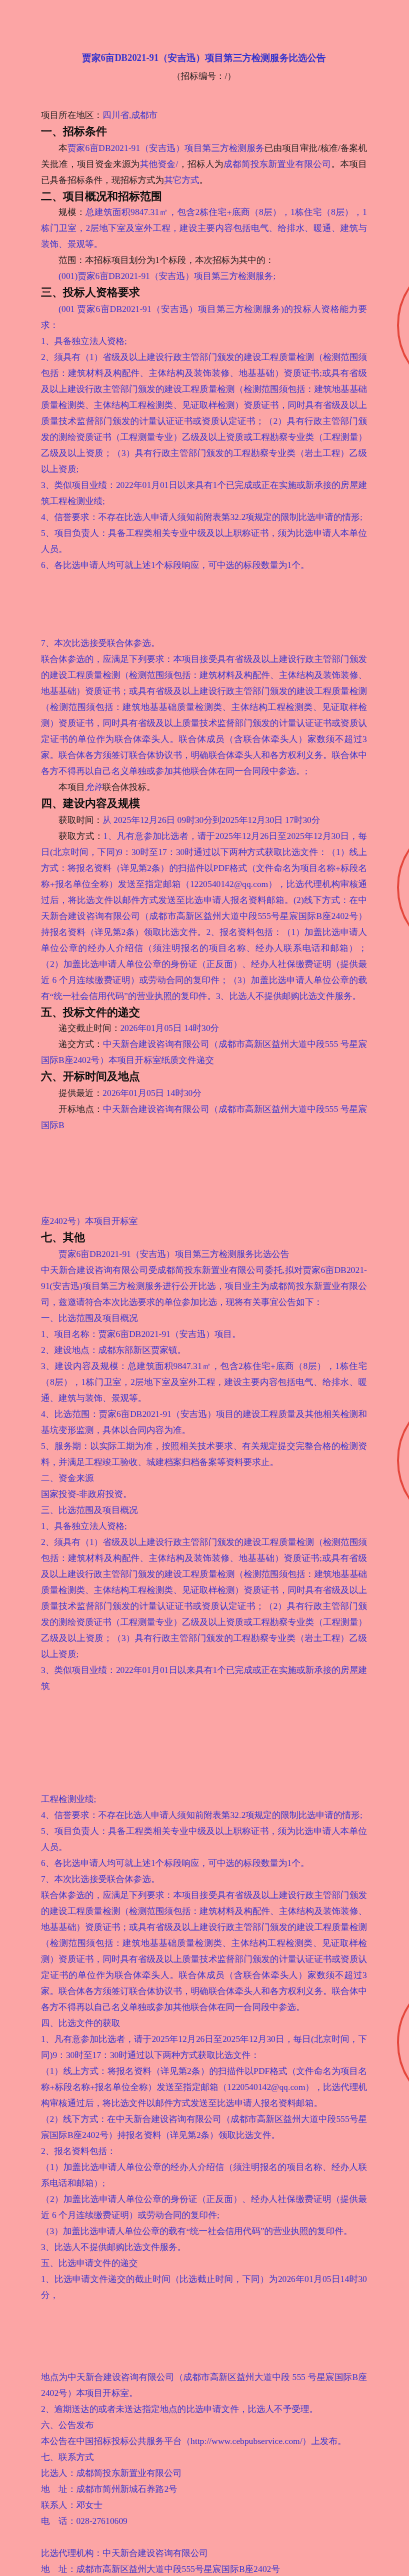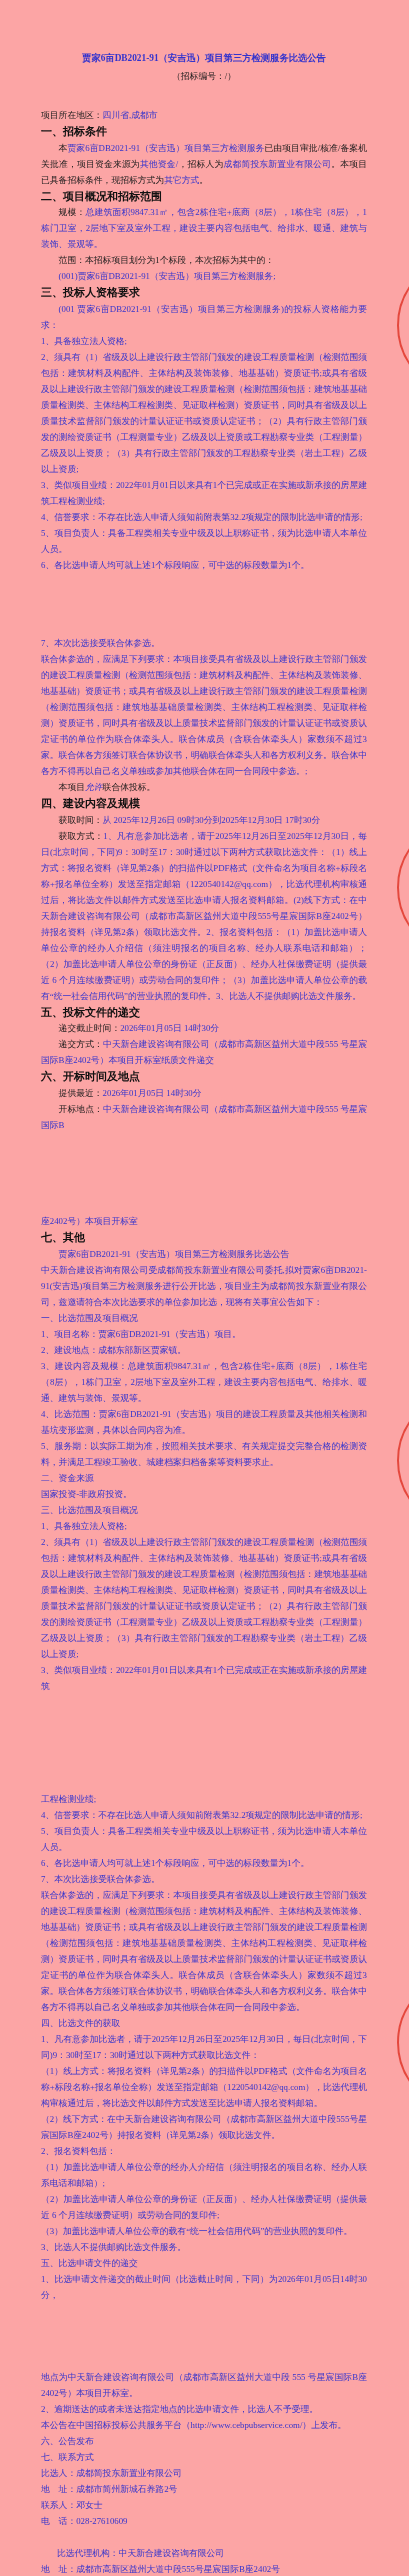--- a/index.html
+++ b/index.html
@@ -38,21 +38,21 @@
   }
   .blk.subtitle{
     text-align:center;color:var(--ink);line-height:16.5px;margin-top:1px;
   }
   .blk.h{
     font-weight:bold;color:#111;font-size:11px;
     font-family:"Liberation Sans", sans-serif;
     text-align:left;line-height:16.5px;
   }
   .blk.ind{text-indent:2em;}
-  .blk.gap{margin-top:16px;margin-left:16px;}
+  .blk.gap{margin-top:16px;}
   .blk.gap-lg{margin-top:23px;}
   .blk.b{color:var(--blue);}
   .seg-k{color:var(--ink);}
   .seg-b{color:var(--blue);}
   .seg-bi{color:var(--blue);font-style:italic;margin-top:20px;}
   
   #overlay{position:absolute;left:0;top:0;width:409px;height:3468px;pointer-events:none;}
   .edge-stamp{
     position:absolute;left:397px;
     width:139px;height:139px;border-radius:50%;
@@ -131,22 +131,22 @@
         <div class="blk p b">（1）加盖比选申请人单位公章的经办人介绍信（须注明报名的项目名称、经办人联系电话和邮箱）;</div>
         <div class="blk p b">（2）加盖比选申请人单位公章的身份证（正反面）、经办人社保缴费证明（提供最近 6 个月连续缴费证明）或劳动合同的复印件;</div>
         <div class="blk p b">（3）加盖比选申请人单位公章的载有“统一社会信用代码”的营业执照的复印件。</div>
         <div class="blk p b">3、比选人不提供邮购比选文件服务。</div>
         <div class="blk p b">五、比选申请文件的递交</div>
         <div class="blk p b">1、比选申请文件递交的截止时间（比选截止时间，下同）为2026年01月05日14时30分，</div>
       </div>
       <div class="page pg5">
         <div class="blk p b">地点为中天新合建设咨询有限公司（成都市高新区益州大道中段 555 号星宸国际B座2402号）本项目开标室。</div>
         <div class="blk p b">2、逾期送达的或者未送达指定地点的比选申请文件，比选人不予受理。</div>
+        <div class="blk p b">六、公告发布</div>
         <div class="blk p b">本公告在中国招标投标公共服务平台（http://www.cebpubservice.com/）上发布。</div>
-        <div class="blk p b">六、公告发布</div>
         <div class="blk p b">七、联系方式</div>
         <div class="blk p b">比选人：成都简投东新置业有限公司</div>
         <div class="blk p b">地　址：成都市简州新城石养路2号</div>
         <div class="blk p b">联系人：邓女士</div>
         <div class="blk p b">电　话：028-27610609</div>
         <div class="blk p b gap">比选代理机构：中天新合建设咨询有限公司</div>
         <div class="blk p b">地　址：成都市高新区益州大道中段555号星宸国际B座2402号</div>
       </div>
     </div>
 

